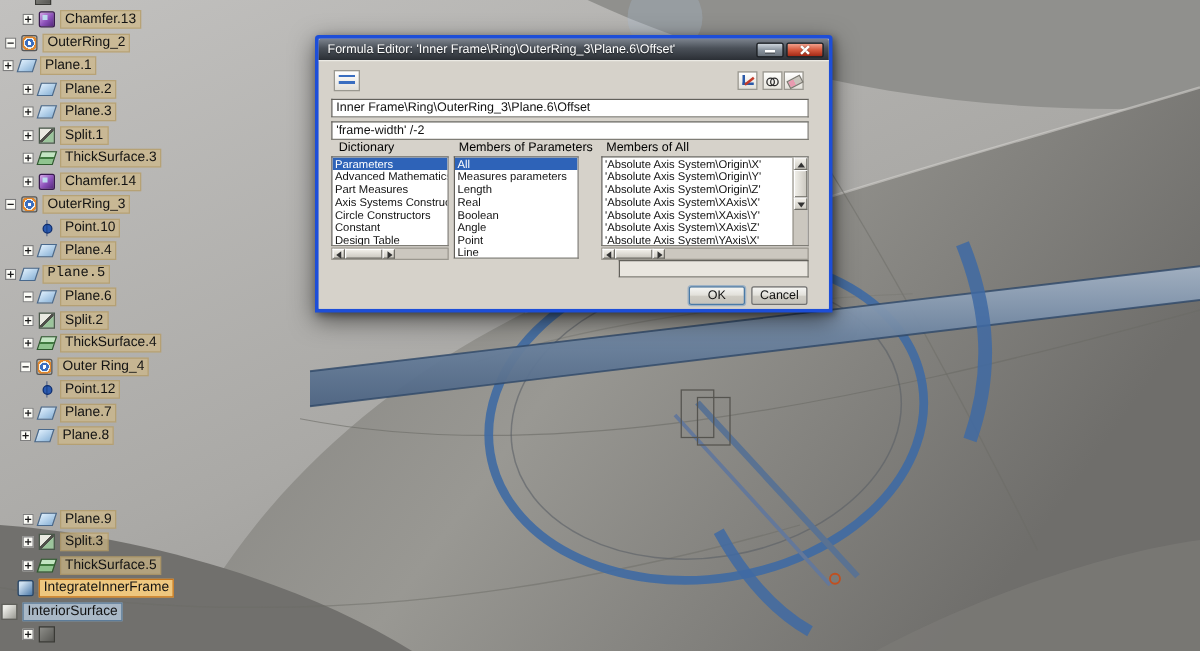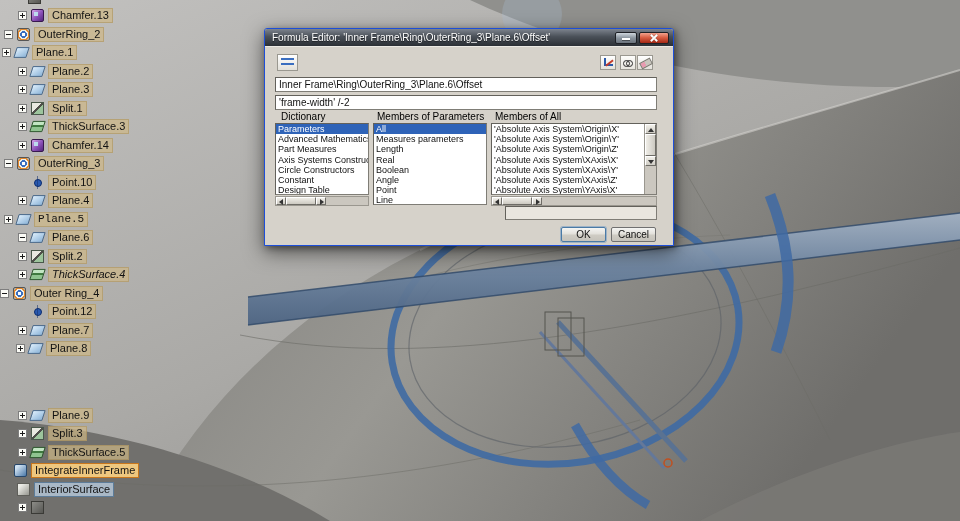--- a/index.html
+++ b/index.html
@@ -32,22 +32,22 @@
   .point-icon::before{content:"";position:absolute;left:3px;top:3px;width:6px;height:6px;border-radius:50%;background:#2a5ab0;border:1px solid #0c2c6e}
   .point-icon::after{content:"";position:absolute;left:6px;top:0;width:1px;height:13px;background:rgba(20,50,110,.55)}
   .formula-icon{background:#fdfdf8;border:1px solid #8c8c84}
   .formula-icon::before{content:"";position:absolute;left:2px;top:2px;width:8px;height:2px;background:#e0872e}
   .formula-icon::after{content:"";position:absolute;left:2px;top:6px;width:8px;height:2px;background:#3a6ec0}
   .integrate-icon{background:linear-gradient(135deg,#cfe1f1 20%,#4a78a8);border:1px solid #27476b;border-radius:2px}
   .surface-icon{background:linear-gradient(135deg,#ebebe6 20%,#979790);border:1px solid #5f5f5a}
   .feature-icon{background:linear-gradient(135deg,#8d8d88,#565652);border:1px solid #3a3a36}
 
   
-  #dialog{position:absolute;left:264px;top:28px;width:408px;height:216px;z-index:10;
-          border:1px solid #1d4ed8;border-radius:3px 3px 0 0;
+  #dialog{position:absolute;left:252px;top:28px;width:408px;height:216px;z-index:10;
+          border:3px solid #1d4ed8;border-radius:3px 3px 0 0;
           box-shadow:0 6px 20px rgba(0,0,0,.55),2px 2px 6px rgba(0,0,0,.35);background:#d6d2ca}
   .titlebar{position:relative;height:17px;border-radius:2px 2px 0 0;
             background:linear-gradient(180deg,#7c838d 0%,#4a5058 45%,#2b2f35 100%);
             display:flex;align-items:center;padding:0 4px 0 7px;box-sizing:border-box}
   .dtitle{color:#fff;font-size:10px;white-space:nowrap;overflow:hidden;flex:1;text-shadow:0 1px 1px rgba(0,0,0,.6)}
   .wbtn{position:relative;height:12px;margin-left:2px;border-radius:2px;box-sizing:border-box;border:1px solid #1d2025}
   .wbtn.min{width:22px;background:linear-gradient(180deg,#cfd6dd,#8a949e 50%,#6b737c)}
   .wbtn.min::before{content:"";position:absolute;left:6px;right:6px;bottom:3px;height:2px;background:#fff;box-shadow:0 1px 0 rgba(0,0,0,.4)}
   .wbtn.close{width:30px;background:linear-gradient(180deg,#f2a28e,#d95f44 45%,#a32714)}
   .wbtn.close::before,.wbtn.close::after{content:"";position:absolute;left:50%;top:50%;width:9px;height:2px;background:#fff;box-shadow:0 0 1px rgba(0,0,0,.5)}
@@ -73,21 +73,21 @@
   .fld.path{left:10px;top:30px;width:382px;height:15px}
   .fld.formula{left:10px;top:48px;width:382px;height:15px}
   .fld.value{left:240px;top:159px;width:152px;height:14px;background:#e9e6df}
 
   .hdr{position:absolute;top:64px;font-size:10px;color:#000;padding-left:6px}
   .hdr.h1{left:10px}.hdr.h2{left:106px}.hdr.h3{left:224px}
 
   .list{position:absolute;top:76px;background:#fff;border:1px solid #7f7d76;border-top-color:#63615b;
         border-left-color:#63615b;box-sizing:border-box;overflow:hidden}
   .list.l1{left:10px;width:94px;height:72px}
-  .list.l2{left:108px;width:114px;height:82px}
+  .list.l2{left:108px;width:100px;height:82px}
   .list.l3{left:226px;width:166px;height:72px}
   .litem{font-size:9px;line-height:10.2px;white-space:nowrap;padding:0 2px;color:#111;overflow:hidden}
   .litem.sel{background:#2e63b8;color:#fff}
   .l3 .litems{position:absolute;left:0;right:12px;top:0;bottom:0;overflow:hidden}
 
   .vscroll{position:absolute;right:0;top:0;bottom:0;width:12px;background:#cbc7bf;border-left:1px solid #9a978f;
            display:flex;flex-direction:column;box-sizing:border-box}
   .sb{position:relative;height:10px;flex:0 0 10px;background:linear-gradient(#f2f0ea,#cfccc4);border:1px solid;border-color:#fff #6e6c66 #6e6c66 #fff;box-sizing:border-box}
   .sb.up::before{content:"";position:absolute;left:2px;top:3px;border-left:3px solid transparent;border-right:3px solid transparent;border-bottom:4px solid #333}
   .sb.down::before{content:"";position:absolute;left:2px;top:3px;border-left:3px solid transparent;border-right:3px solid transparent;border-top:4px solid #333}
@@ -225,26 +225,26 @@
       <div class="trow" style="padding-left: 18px;">
         <span class="texp minus"></span>
         <span class="ic plane-icon"></span>
         <span class="tlabel">Plane.6</span>
       </div>
       <div class="trow" style="padding-left: 18px;">
         <span class="texp plus"></span>
         <span class="ic split-icon"></span>
         <span class="tlabel">Split.2</span>
       </div>
-      <div class="trow" style="padding-left: 18px; font-style: italic;">
+      <div class="trow" style="padding-left: 18px;">
         <span class="texp plus"></span>
         <span class="ic thicksurface-icon"></span>
         <span class="tlabel">ThickSurface.4</span>
       </div>
-      <div class="trow" style="padding-left: 0;">
+      <div class="trow" style="padding-left: 16px;">
         <span class="texp minus"></span>
         <span class="ic ring-icon"></span>
         <span class="tlabel">Outer Ring_4</span>
       </div>
       <div class="trow" style="padding-left: 31px;">
         <span class="ic point-icon"></span>
         <span class="tlabel">Point.12</span>
       </div>
       <div class="trow" style="padding-left: 18px;">
         <span class="texp plus"></span>
@@ -268,21 +268,21 @@
       </div>
       <div class="trow" style="padding-left: 18px;">
         <span class="texp plus"></span>
         <span class="ic thicksurface-icon"></span>
         <span class="tlabel">ThickSurface.5</span>
       </div>
       <div class="trow" style="padding-left: 14px;">
         <span class="ic integrate-icon"></span>
         <span class="tlabel hl-orange">IntegrateInnerFrame</span>
       </div>
-      <div class="trow" style="padding-left: 17px;">
+      <div class="trow" style="padding-left: 1px;">
         <span class="ic surface-icon"></span>
         <span class="tlabel hl-blue">InteriorSurface</span>
       </div>
       <div class="trow" style="padding-left: 18px;">
         <span class="texp plus"></span>
         <span class="ic feature-icon"></span>
       </div>
     </div>
 
   <div id="dialog">

